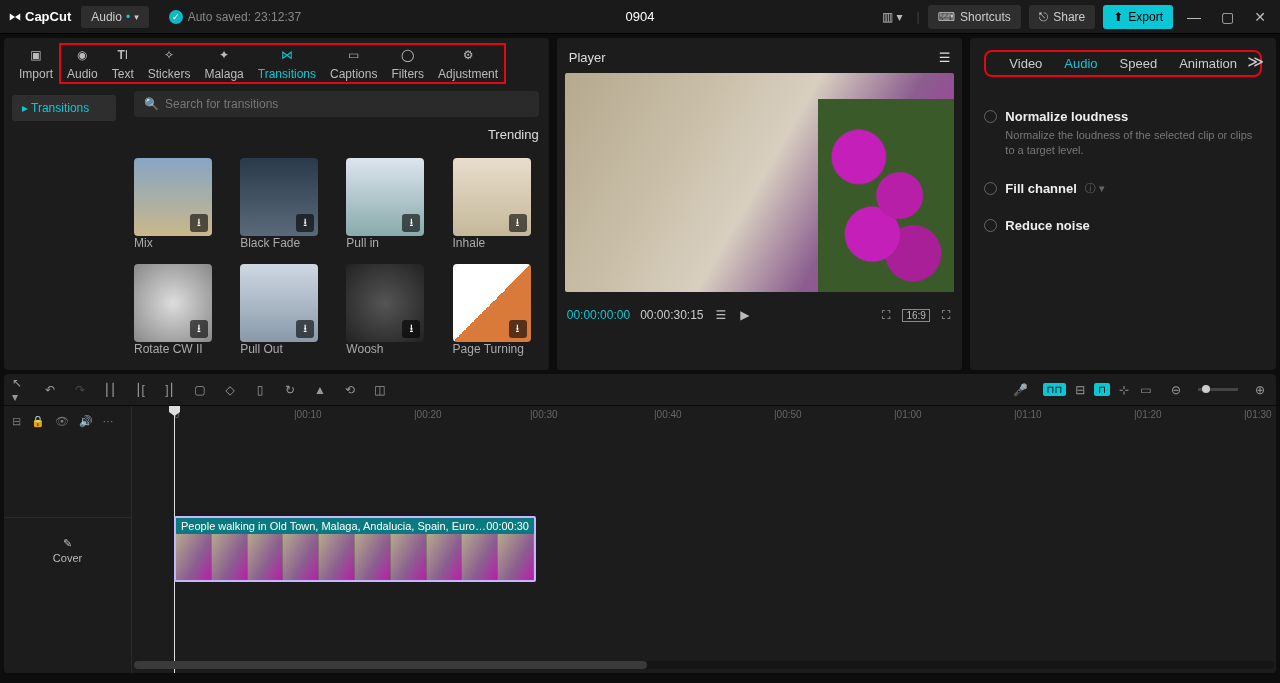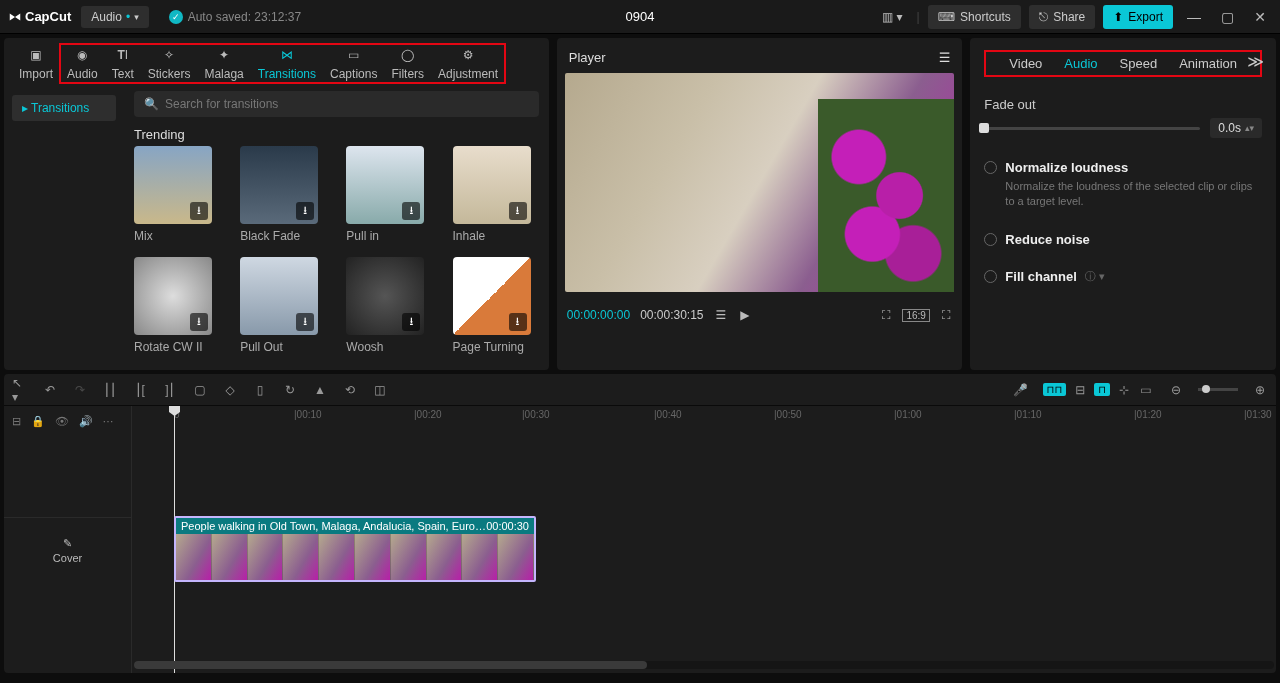--- a/index.html
+++ b/index.html
@@ -28,44 +28,44 @@
 .tool-row { display: flex; align-items: flex-end; padding: 6px 8px 4px; gap: 0; }
 .tool { display: flex; flex-direction: column; align-items: center; padding: 2px 7px; color: #bbb; font-size: 12px; gap: 3px; }
 .tool.active { color: #0ac7d6; }
 .tool-icon { width: 18px; height: 18px; display: flex; align-items: center; justify-content: center; }
 .highlight-red { outline: 2.5px solid #e30613; outline-offset: -1px; }
 .left-body { display: flex; flex: 1; overflow: hidden; }
 .side-nav { width: 120px; padding: 8px; }
 .side-nav-item { background: #2e2e2e; color: #0ac7d6; padding: 6px 10px; border-radius: 3px; font-size: 12px; display: flex; align-items: center; gap: 3px; }
 .browse { flex: 1; padding: 4px 10px; overflow: hidden; }
 .search { background: #2a2a2a; border-radius: 4px; padding: 6px 10px; display: flex; align-items: center; gap: 6px; color: #777; margin-bottom: 10px; }
-.section-title { color: #ddd; margin: 6px 0 4px; font-size: 13px; }
+.section-title { color: #ddd; margin: 6px 0 16px; font-size: 13px; text-align: right; }
 .grid { display: grid; grid-template-columns: repeat(4, 1fr); gap: 14px 20px; }
 .card { width: 78px; }
 .thumb { width: 78px; height: 78px; background: #555; border-radius: 4px; position: relative; overflow: hidden; }
 .dl-badge { position: absolute; bottom: 4px; right: 4px; width: 18px; height: 18px; background: rgba(0,0,0,.6); border-radius: 3px; display: flex; align-items: center; justify-content: center; color: #fff; font-size: 11px; }
-.card-label { color: #aaa; font-size: 12px; margin-top: 5px; white-space: nowrap; overflow: hidden; }
+.card-label { color: #aaa; font-size: 12px; white-space: nowrap; overflow: hidden; }
 
 
 .center-panel { width: 414px; display: flex; flex-direction: column; }
 .player-hdr { display: flex; justify-content: space-between; align-items: center; padding: 12px 12px 8px; color: #ddd; font-size: 13px; }
 .preview { margin: 0 8px; aspect-ratio: 16/9; background: linear-gradient(120deg,#b5a98e 0%,#c9bfa8 30%,#d8cfc0 50%,#8b5e8f 70%,#b81fa8 100%); position: relative; border-radius: 2px; }
 .flowers { position: absolute; right: 0; top: 12%; bottom: 0; width: 35%; background: radial-gradient(circle at 30% 30%, #c41fb8 0 16%, transparent 17%), radial-gradient(circle at 60% 50%, #b81fa8 0 18%, transparent 19%), radial-gradient(circle at 40% 70%, #c41fb8 0 17%, transparent 18%), radial-gradient(circle at 70% 80%, #a81f98 0 15%, transparent 16%),#3a5a2a; }
 .player-ctrl { display: flex; align-items: center; padding: 14px 10px; gap: 10px; font-size: 12px; }
 .tc-cur { color: #0ac7d6; }
 .tc-dur { color: #ccc; }
 .player-ctrl .spacer { flex: 1; }
 .icn { color: #bbb; padding: 2px; }
 
 
 .right-panel { flex: 1; padding: 8px 14px; position: relative; }
 .prop-tabs { display: flex; gap: 22px; padding: 6px 2px 12px; align-items: center; }
 .prop-tab { color: #ccc; font-size: 13px; }
 .prop-tab.active { color: #0ac7d6; }
-.prop-tabs-box { outline: 2.5px solid #e30613; padding: 4px 23px; }
+.prop-tabs-box { outline: 2.5px solid #e30613; padding: 4px 23px; border-radius: 6px; }
 .expand-ico { position: absolute; right: 12px; top: 14px; color: #ccc; font-size: 16px; }
 .field-row { margin: 10px 0 6px; }
 .field-label { color: #ccc; font-size: 13px; margin-bottom: 6px; display: block; }
 .slider-row { display: flex; align-items: center; gap: 10px; }
 .slider-track { flex: 1; height: 3px; background: #444; border-radius: 2px; position: relative; }
 .slider-knob { position: absolute; left: 0; top: 50%; transform: translate(-50%,-50%); width: 10px; height: 10px; background: #ddd; border-radius: 2px; }
 .num-box { background: #2a2a2a; padding: 3px 8px; border-radius: 3px; color: #ddd; display: flex; align-items: center; gap: 4px; }
 .check-row { display: flex; align-items: center; gap: 8px; margin: 22px 0 4px; }
 .chk { width: 13px; height: 13px; border: 1.5px solid #666; border-radius: 50%; }
 .chk-label { color: #eee; font-weight: 600; font-size: 13px; }
@@ -269,45 +269,33 @@
   <div class="panel right-panel">
     <span class="expand-ico">≫</span>
     <div class="prop-tabs">
       <div class="prop-tabs-box" style="display:flex;gap:22px">
         <span class="prop-tab">Video</span>
         <span class="prop-tab active">Audio</span>
         <span class="prop-tab">Speed</span>
         <span class="prop-tab">Animation</span>
       </div>
     </div>
-    <div class="field-row">
-      <span class="field-label">Fade out</span>
-      <div class="slider-row">
-        <div class="slider-track">
-            <div class="slider-knob"></div>
-          </div>
-        <div class="num-box">
-            <span>0.0s</span>
-            <span style="font-size:9px;color:#888">▴▾</span>
-          </div>
-      </div>
-    </div>
     <div class="check-row">
         <span class="chk"></span>
         <span class="chk-label">Normalize loudness</span>
       </div>
     <div class="hint">Normalize the loudness of the selected clip or clips to a target level.</div>
-    <div class="check-row">
-        <span class="chk"></span>
-        <span class="chk-label">Reduce noise</span>
-      </div>
     <div class="check-row">
         <span class="chk"></span>
         <span class="chk-label">Fill channel</span>
         <span style="color:#666;font-size:11px"> ⓘ ▾</span>
+      </div>
+    <div class="check-row">
+        <span class="chk"></span>
+        <span class="chk-label">Reduce noise</span>
       </div>
   </div>
 </div>
 
 <div class="tl-toolbar">
   <span class="tl-ico">↖ ▾</span>
   <span class="tl-ico">↶</span>
   <span class="tl-ico" style="opacity:.35">↷</span>
   <span class="tl-ico">⎮⎮</span>
   <span class="tl-ico">⎮[</span>
@@ -349,21 +337,21 @@
       <span>✎</span>
       <span>Cover</span>
     </div>
     <div style="height:90px"></div>
   </div>
   <div class="tl-right">
     <div class="ruler">
       <span style="left:42px">0</span>
       <span style="left:162px">|00:10</span>
       <span style="left:282px">|00:20</span>
-      <span style="left:390px">|00:30</span>
+      <span style="left:398px">|00:30</span>
       <span style="left:522px">|00:40</span>
       <span style="left:642px">|00:50</span>
       <span style="left:762px">|01:00</span>
       <span style="left:882px">|01:10</span>
       <span style="left:1002px">|01:20</span>
       <span style="left:1112px">|01:30</span>
     </div>
     <div class="playhead"></div>
     <div class="clip">
       <div class="clip-hdr">

